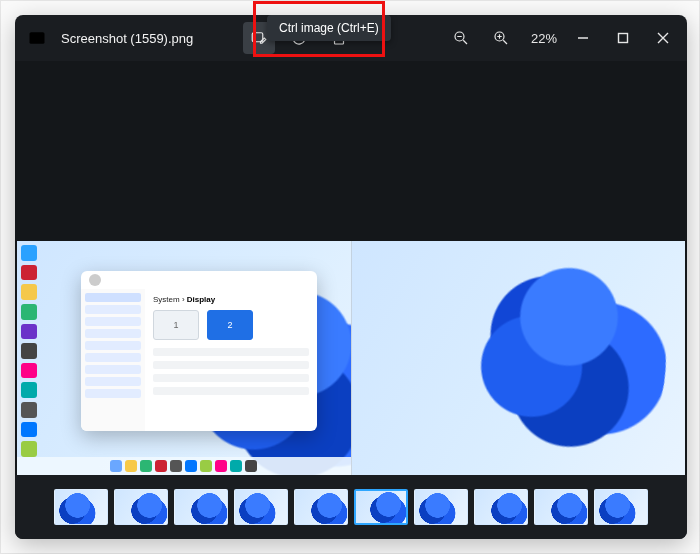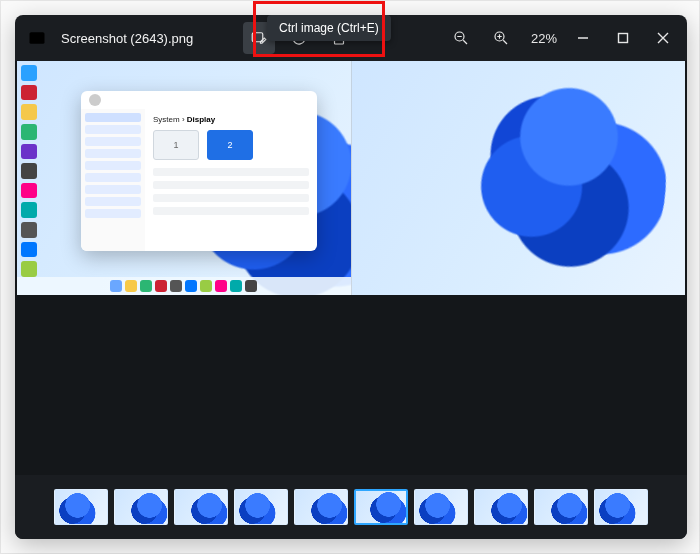--- a/index.html
+++ b/index.html
@@ -29,21 +29,21 @@
     padding: 6px 12px; font-size: 12px; border-radius: 4px; white-space: nowrap;
     box-shadow: 0 2px 6px rgba(0,0,0,.4);
   }
   
   .highlight-box {
     position:absolute; border: 3px solid #e11; pointer-events:none;
     left: 252px; top: 0; width: 132px; height: 56px;
   }
 
   
-  .viewport { position:absolute; left:0; right:0; top:46px; bottom:64px; background:#14171a; display:flex; align-items:flex-start; justify-content:center; }
+  .viewport { position:absolute; left:0; right:0; top:46px; bottom:64px; background:#14171a; display:flex; align-items:flex-end; justify-content:center; }
   .dual-desktop { width: 668px; height: 234px; display:flex; background:#000; }
   .desk { position:relative; flex:1; background: linear-gradient(120deg,#cfe6ff 0%, #dbeeff 60%, #e9f4ff 100%); overflow:hidden; }
   .desk + .desk { border-left: 1px solid rgba(0,0,0,.12); }
   .bloom {
     position:absolute; right:6%; bottom:-6%; width:68%; height:120%;
     background:
       radial-gradient(circle at 60% 40%, #3a7bff 0 22%, transparent 23%),
       radial-gradient(circle at 40% 55%, #1f5ef0 0 24%, transparent 25%),
       radial-gradient(circle at 55% 65%, #0b3fc1 0 26%, transparent 27%),
       radial-gradient(circle at 70% 60%, #2d6bff 0 28%, transparent 29%),
@@ -132,21 +132,21 @@
   <div class="photos-window">
 
     <div class="titlebar">
       <span class="apptag">
         <svg viewBox="0 0 24 24">
             <rect x="3" y="5" width="18" height="14" rx="2"></rect>
             <circle cx="9" cy="11" r="2"></circle>
             <path d="M4 18l5-5 4 4 3-3 4 4"></path>
           </svg>
       </span>
-      <span class="filename">Screenshot (2643).png</span>
+      <span class="filename">Screenshot (1559).png</span>
       <span class="spacer"></span>
 
       <div class="tb-group">
         <div class="tb-btn tb-edit">
           <svg viewBox="0 0 24 24">
               <rect x="3" y="5" width="14" height="12" rx="2"></rect>
               <path d="M14 17l5-5 2 2-5 5h-2z"></path>
             </svg>
         </div>
         <div class="tb-btn">

